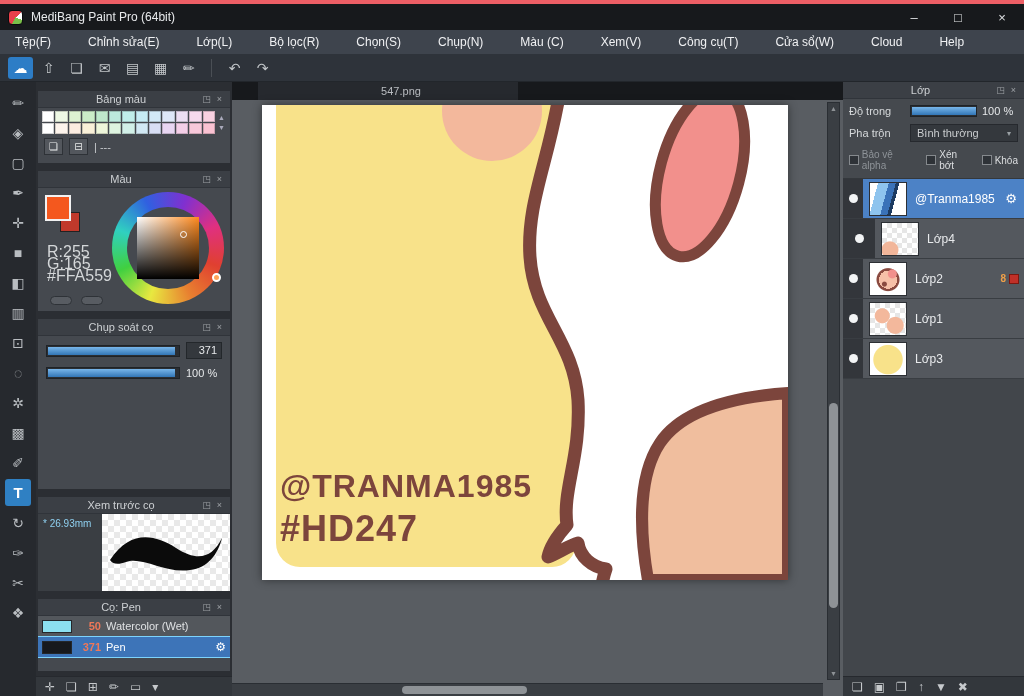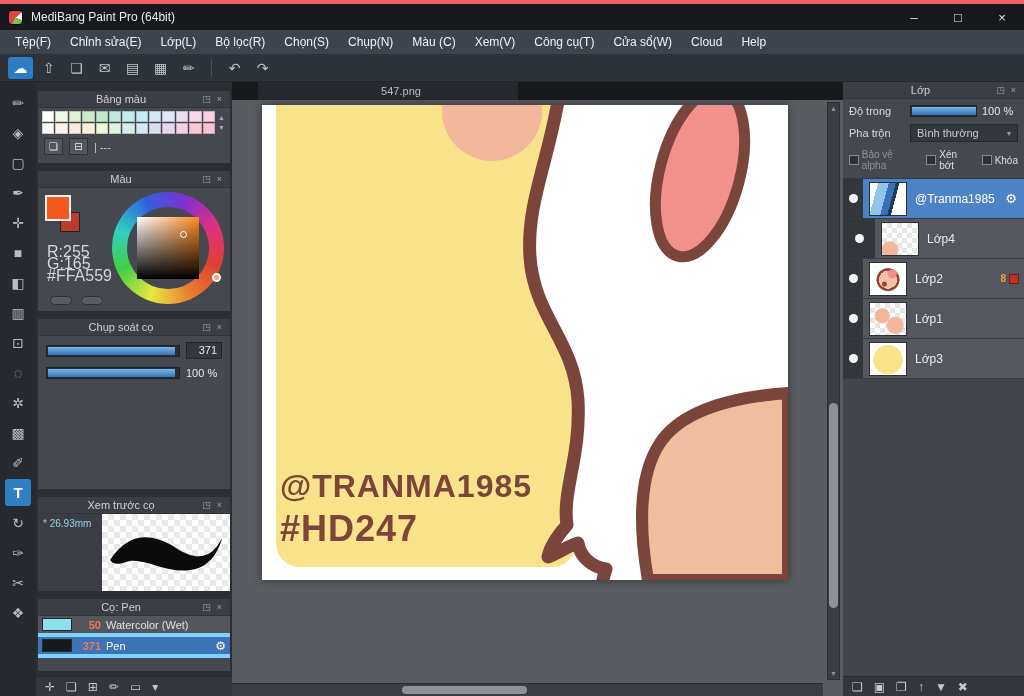--- a/index.html
+++ b/index.html
@@ -7,21 +7,21 @@
   #app { position:relative; width:1024px; height:696px; background:#f97316; overflow:hidden; color:#d8dadc; font-size:12px; }
 
   .top-strip { height:4px; background:#ee5f66; }
   .titlebar { height:26px; background:#17191c; display:flex; align-items:center; padding-left:8px; gap:8px; }
   .app-logo { width:15px; height:15px; border-radius:4px;
     background:conic-gradient(from 210deg,#e8404a 0 55%,#ffffff 55% 72%,#7ac04a 72% 100%); border:1px solid #0a0b0d;}
   .titlebar .title { color:#e8eaec; font-size:12px; flex:1; }
   .win-btns { display:flex; height:100%; }
   .win-btn { width:44px; display:flex; align-items:center; justify-content:center; color:#dfe1e3; font-size:13px; cursor:default;}
 
-  .menubar { height:24px; background:#3e444d; display:flex; align-items:center; padding-left:6px; gap:1px; }
+  .menubar { height:24px; background:#3e444d; display:flex; align-items:center; padding-left:6px; gap:19px; }
   .menu-item { padding:3px 9px; color:#f0f1f3; font-size:12px; white-space:nowrap; }
 
   .toolbar { height:28px; background:#2e333a; display:flex; align-items:center; padding-left:8px; gap:3px; border-bottom:1px solid #22262b; }
   .tb-btn { width:25px; height:22px; display:flex; align-items:center; justify-content:center; color:#c3c7ca; font-size:14px; border-radius:3px; border:1px solid transparent; }
   .tb-btn.active { background:#2d7dc6; color:#fff; }
   .tb-sep { width:1px; height:18px; background:#4a4f55; margin:0 7px; }
 
   .main { display:flex; height:614px; }
 
   .toolcol { width:36px; background:#26292e; display:flex; flex-direction:column; align-items:center; padding-top:7px; gap:3px; }
@@ -59,21 +59,21 @@
   .slider { flex:1; height:12px; background:#2a2e33; border:1px solid #1f2327; position:relative; }
   .slider-fill { position:absolute; top:1px; bottom:1px; left:1px; background:linear-gradient(180deg,#78b6ea,#3276b6); }
   .val-box { width:36px; height:17px; background:#34383d; border:1px solid #23272b; text-align:right; padding:1px 4px 0 0; font-size:11px; color:#e6e8ea; }
   .val-text { width:36px; text-align:left; font-size:11px; color:#e6e8ea; padding-top:1px; }
 
   .pv-body { display:flex; height:77px; }
   .pv-left { width:64px; background:#3a3e43; padding:4px 2px 0 5px; font-size:10px; color:#8fd0f0; }
   .pv-box { flex:1; margin:0; position:relative; background:conic-gradient(#e9e9e9 0 25%,#fff 0 50%,#e9e9e9 0 75%,#fff 0) 0 0/12px 12px; }
   .pv-box svg { position:absolute; inset:0; }
 
-  .brush-row { height:21px; display:flex; align-items:center; gap:5px; padding:0 4px; background:#53575c; border-bottom:4px solid #7dd3fc; font-size:11px; color:#dfe1e3; }
+  .brush-row { height:21px; display:flex; align-items:center; gap:5px; padding:0 4px; background:#53575c; border-bottom:1px solid #7dd3fc; font-size:11px; color:#dfe1e3; }
   .brush-row.selected { background:#3d74b8; color:#fff; }
   .brush-row.dark { background:#45484d; }
   .brush-swatch { width:30px; height:13px; border:1px solid #24272b; }
   .brush-size { width:24px; text-align:right; color:#f07858; font-weight:bold; }
   .brush-size.white { color:#e8eaec; font-weight:normal; }
   .brush-name { flex:1; }
   .brush-gear { color:#fff; font-size:12px; }
 
   .bottom-bar { height:20px; background:#33373c; display:flex; align-items:center; gap:11px; padding:0 9px; margin-top:auto; border-top:1px solid #26292e; }
   .bb-icon { color:#c6c9cc; font-size:12px; }

